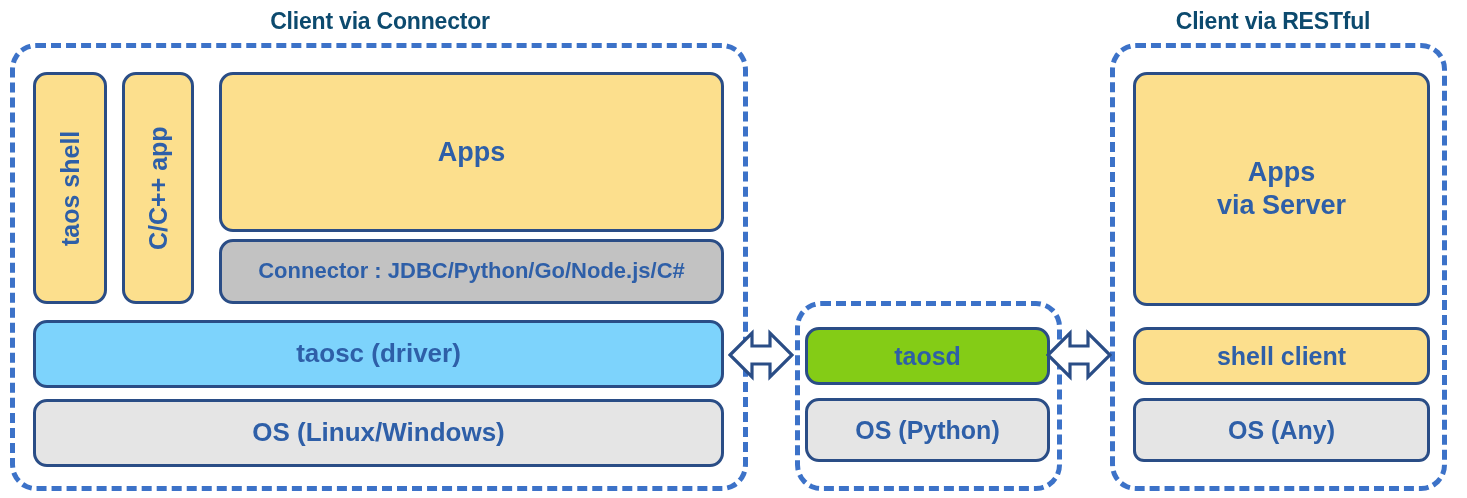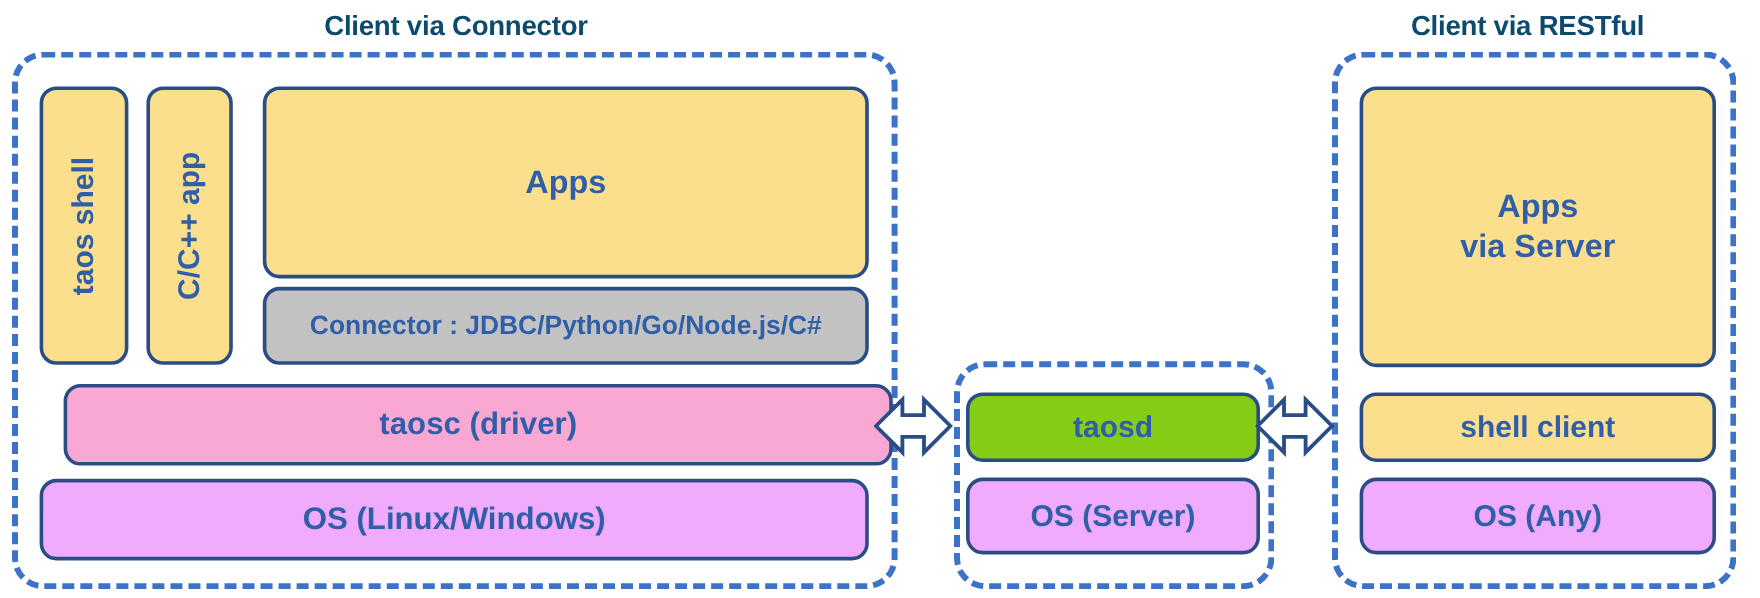--- a/index.html
+++ b/index.html
@@ -54,22 +54,22 @@
     border-radius: 14px;
     color: #2e5fa8;
     font-weight: bold;
     display: flex;
     align-items: center;
     justify-content: center;
     text-align: center;
     line-height: 1.22;
   }
   .fill-yellow { background: #fcdf8d; }
-  .fill-orange { background: #f9a8d4; margin-left: 20px; }
-  .fill-blue   { background: #f0abfc; }
+  .fill-orange { background: #7dd3fc; }
+  .fill-blue   { background: #e5e5e5; }
   .fill-green  { background: #84cc16; }
   .fill-gray   { background: #c2c2c2; }
 
   .vertical {
     writing-mode: vertical-rl;
     transform: rotate(180deg);
   }
 
   
   #blk-taos-shell  { left: 33px;  top: 72px;  width: 74px;  height: 232px; font-size: 25px; }
@@ -79,21 +79,21 @@
   #blk-taosc       { left: 33px;  top: 320px; width: 691px; height: 68px;  font-size: 26px; }
   #blk-os-left     { left: 33px;  top: 399px; width: 691px; height: 68px;  font-size: 26px; }
 
   
   #blk-taosd       { left: 805px; top: 327px; width: 245px; height: 58px;  font-size: 25px; }
   #blk-os-server   { left: 805px; top: 398px; width: 245px; height: 64px;  font-size: 25px; }
 
   
   #blk-apps-rest   { left: 1133px; top: 72px;  width: 297px; height: 234px; font-size: 27px; }
   #blk-http-client { left: 1133px; top: 327px; width: 297px; height: 58px;  font-size: 25px; }
-  #blk-os-right    { left: 1133px; top: 398px; width: 297px; height: 64px;  font-size: 25px; }
+  #blk-os-right    { left: 1133px; top: 398px; width: 297px; height: 64px;  font-size: 25px; border-radius: 11px; }
 
   
   .arrow {
     position: absolute;
     width: 66px;
     height: 64px;
   }
   #arrow-left  { left: 728px;  top: 323px; }
   #arrow-right { left: 1046px; top: 323px; }
   .arrow svg { display: block; width: 100%; height: 100%; }
@@ -127,21 +127,21 @@
   <div class="block fill-blue" id="blk-os-left">OS (Linux/Windows)</div>
 
   <div class="arrow" id="arrow-left">
     <svg viewBox="0 0 66 64" xmlns="http://www.w3.org/2000/svg">
       <polygon points="2,32 24,10 24,23 42,23 42,10 64,32 42,54 42,41 24,41 24,54" fill="#ffffff" stroke="#2a4d86" stroke-width="3.2" stroke-linejoin="miter"></polygon>
     </svg>
   </div>
 
   <div class="block fill-green" id="blk-taosd">taosd</div>
 
-  <div class="block fill-blue" id="blk-os-server">OS (Server)</div>
+  <div class="block fill-blue" id="blk-os-server">OS (Python)</div>
 
   <div class="arrow" id="arrow-right">
     <svg viewBox="0 0 66 64" xmlns="http://www.w3.org/2000/svg">
       <polygon points="2,32 24,10 24,23 42,23 42,10 64,32 42,54 42,41 24,41 24,54" fill="#ffffff" stroke="#2a4d86" stroke-width="3.2" stroke-linejoin="miter"></polygon>
     </svg>
   </div>
 
   <div class="block fill-yellow" id="blk-apps-rest">
     <span>
       <span>Apps</span><br>

